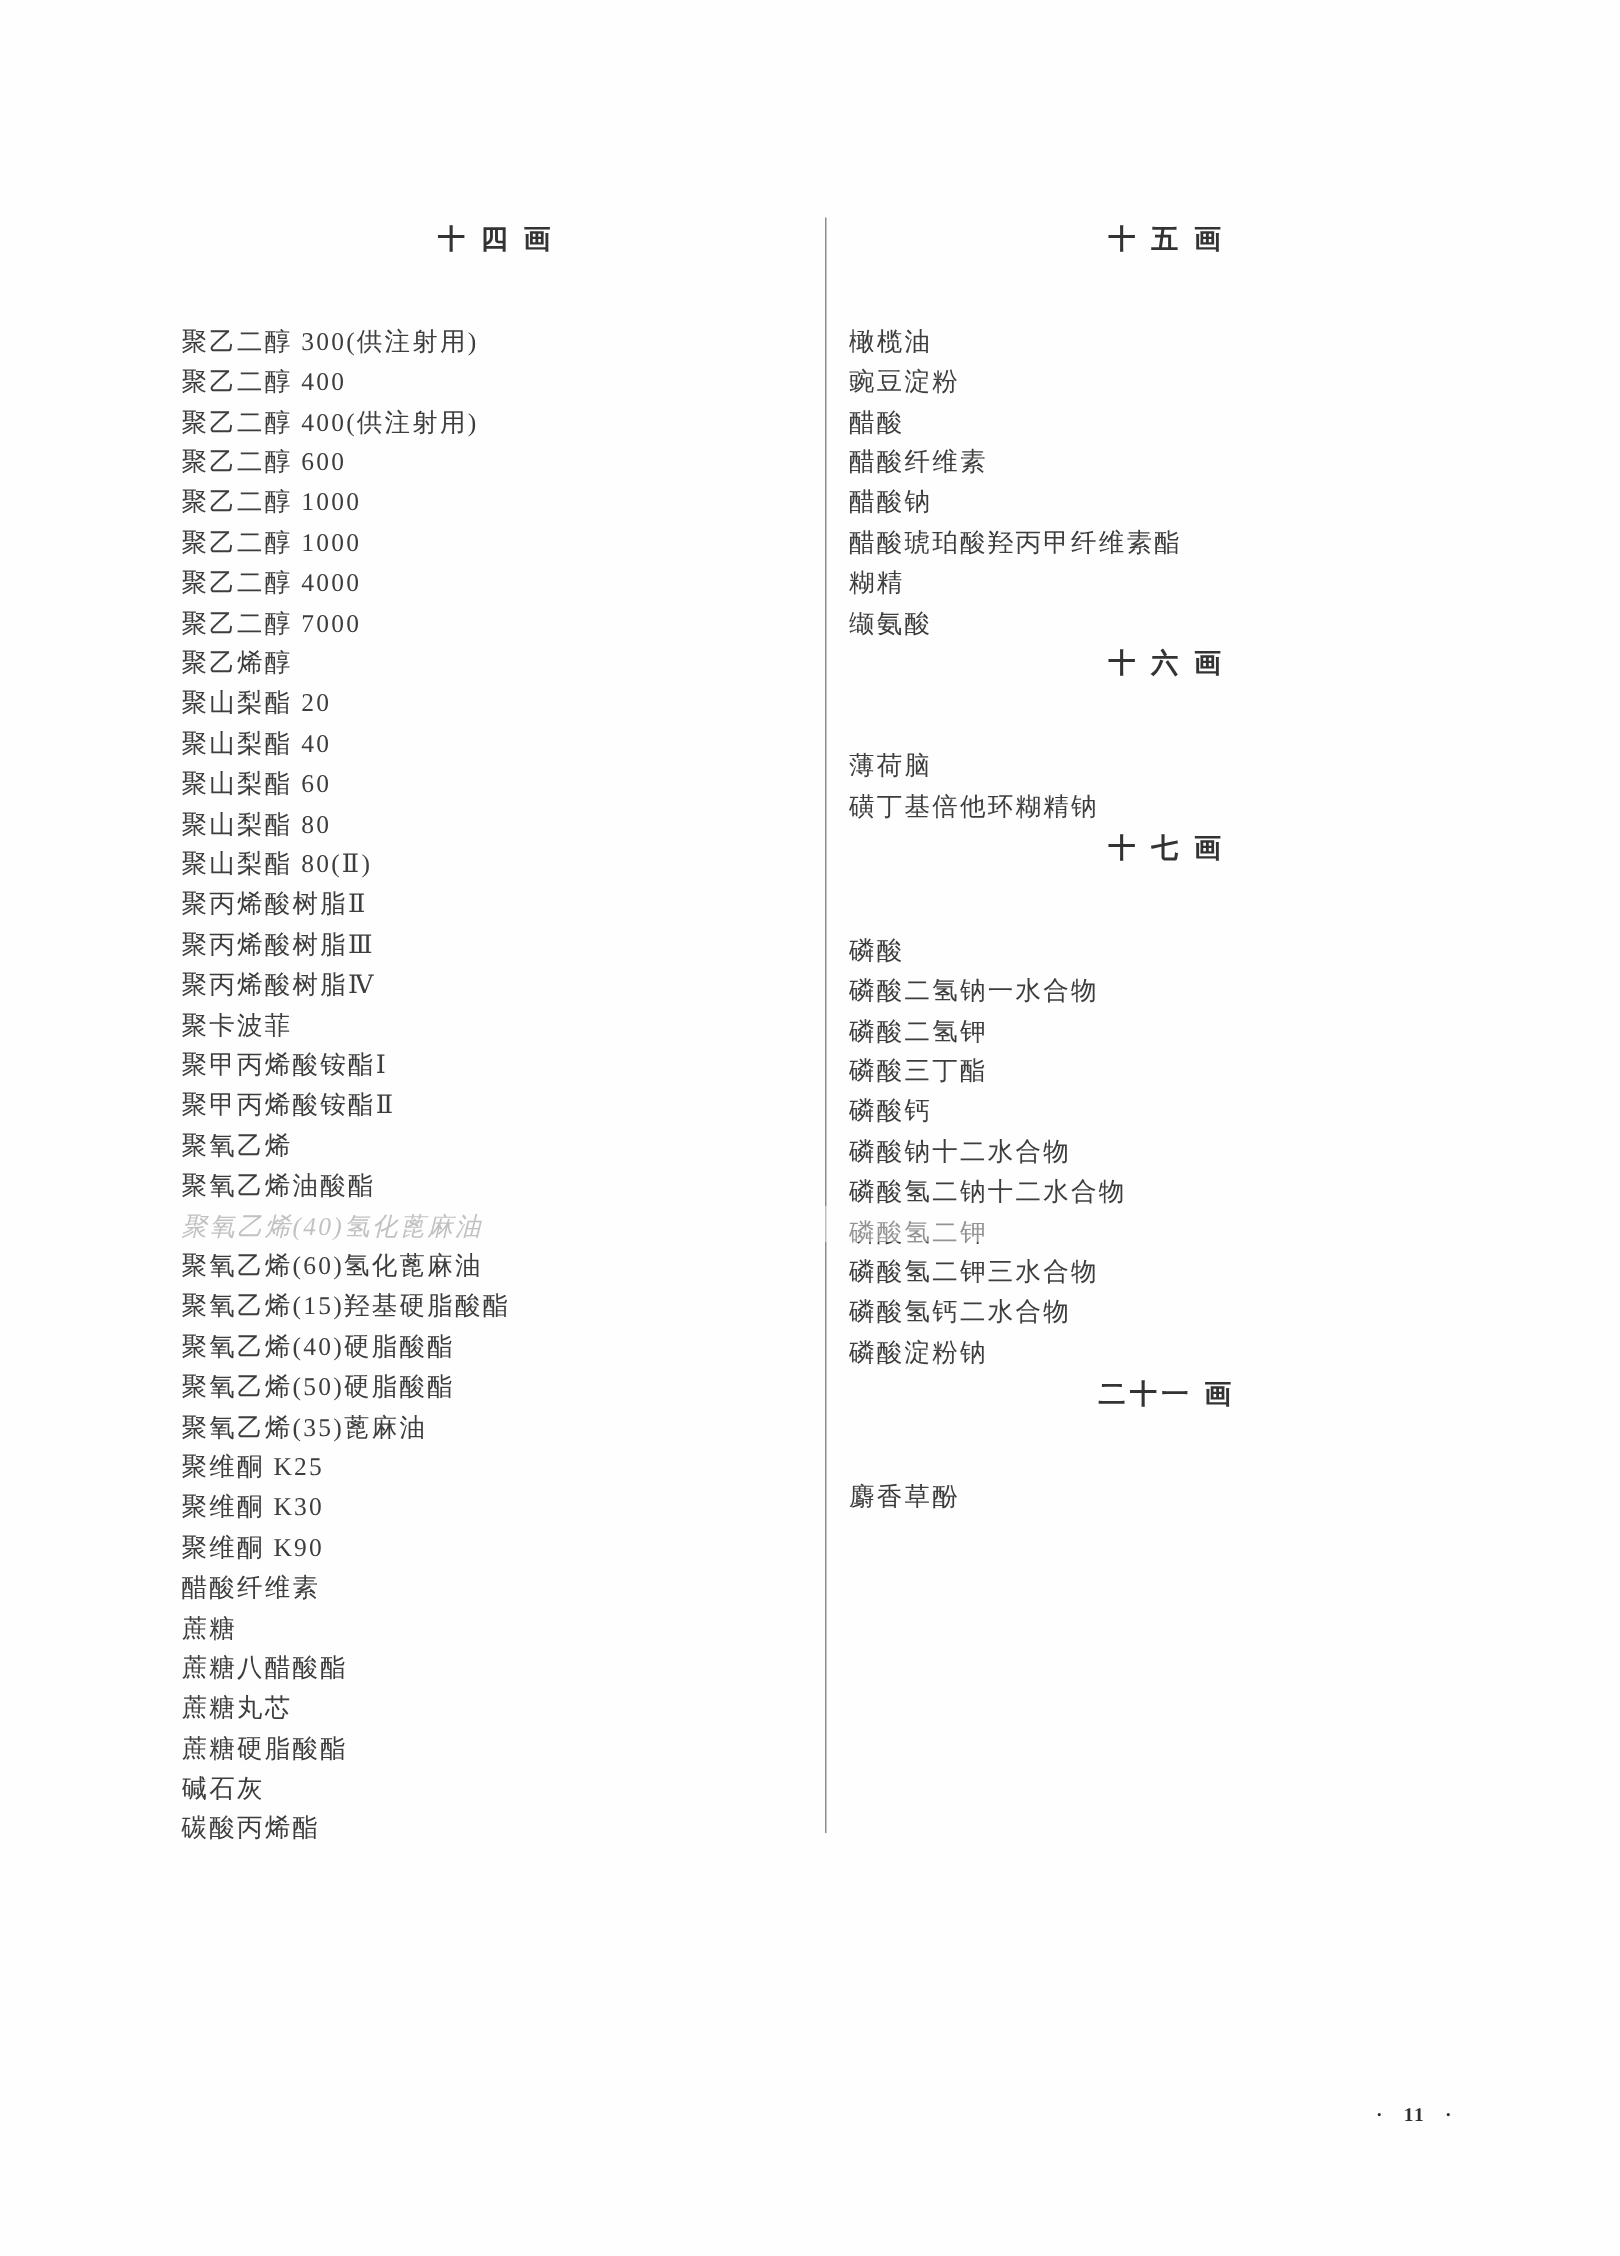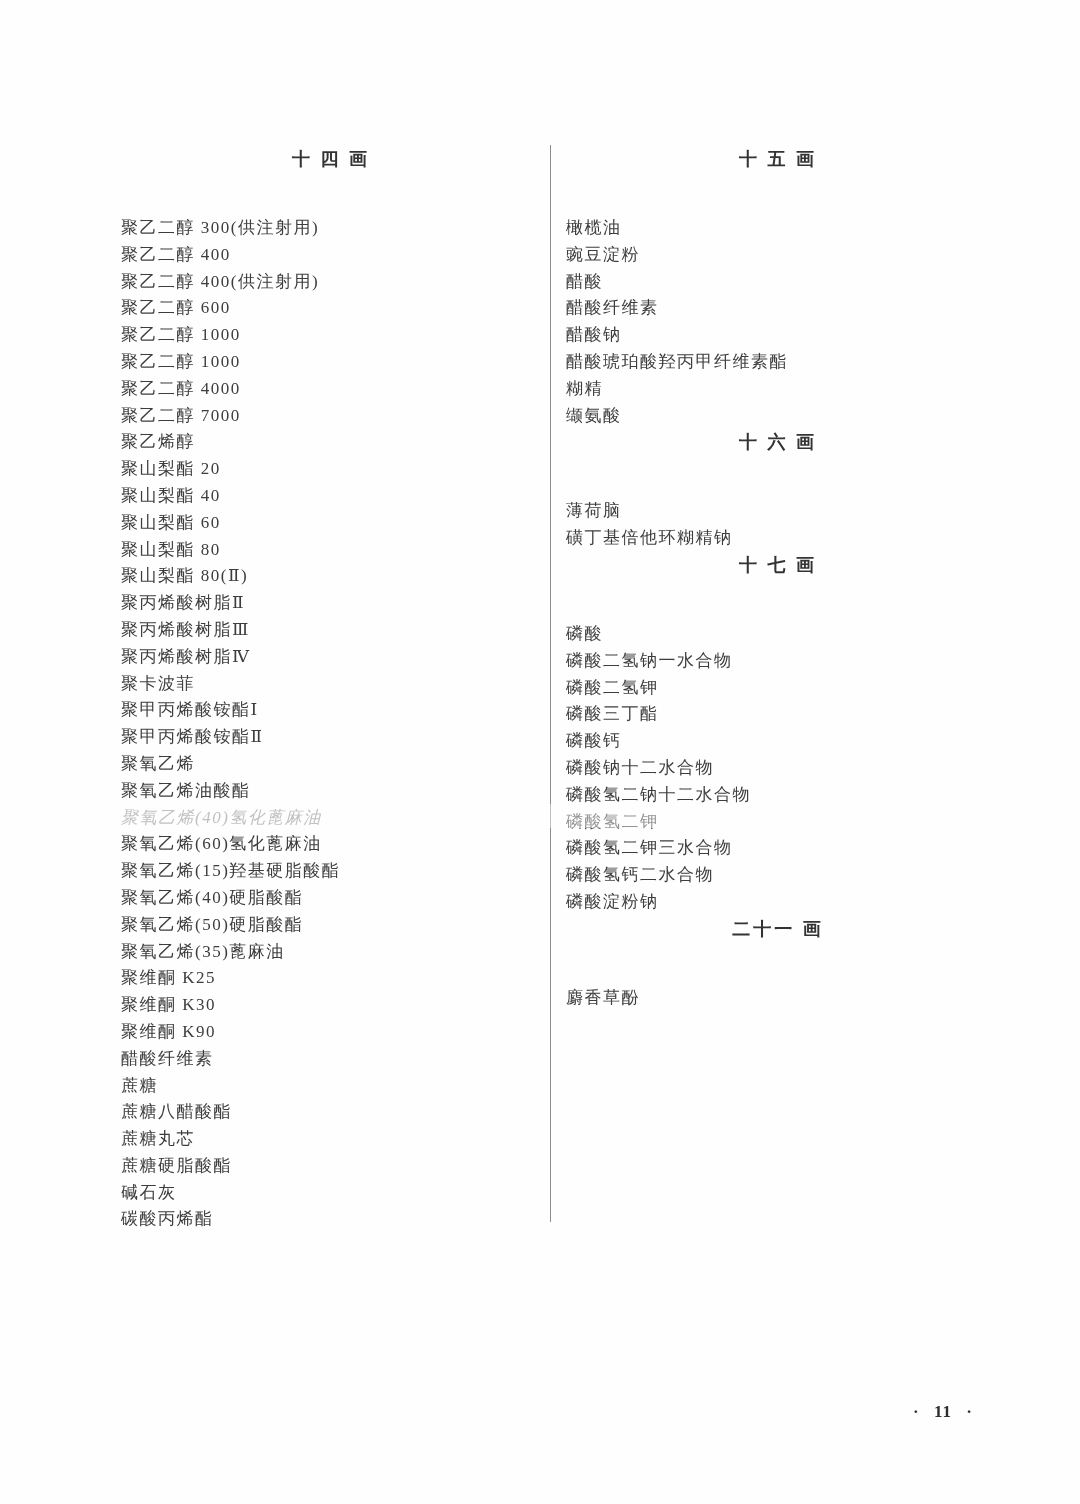--- a/index.html
+++ b/index.html
@@ -72,21 +72,21 @@
     height: 24px;
     background: rgba(255, 255, 255, 0.45);
     pointer-events: none;
   }
   .page-number {
     position: absolute;
     left: 898px;
     top: 1402px;
     width: 90px;
     text-align: center;
-    font-size: 17px;
+    font-size: 13px;
     font-weight: 700;
     letter-spacing: 1px;
     word-spacing: 9px;
     color: #2e2e2e;
     white-space: nowrap;
   }
 </style>
 </head>
 <body style="color: rgb(61, 61, 61);">
 

